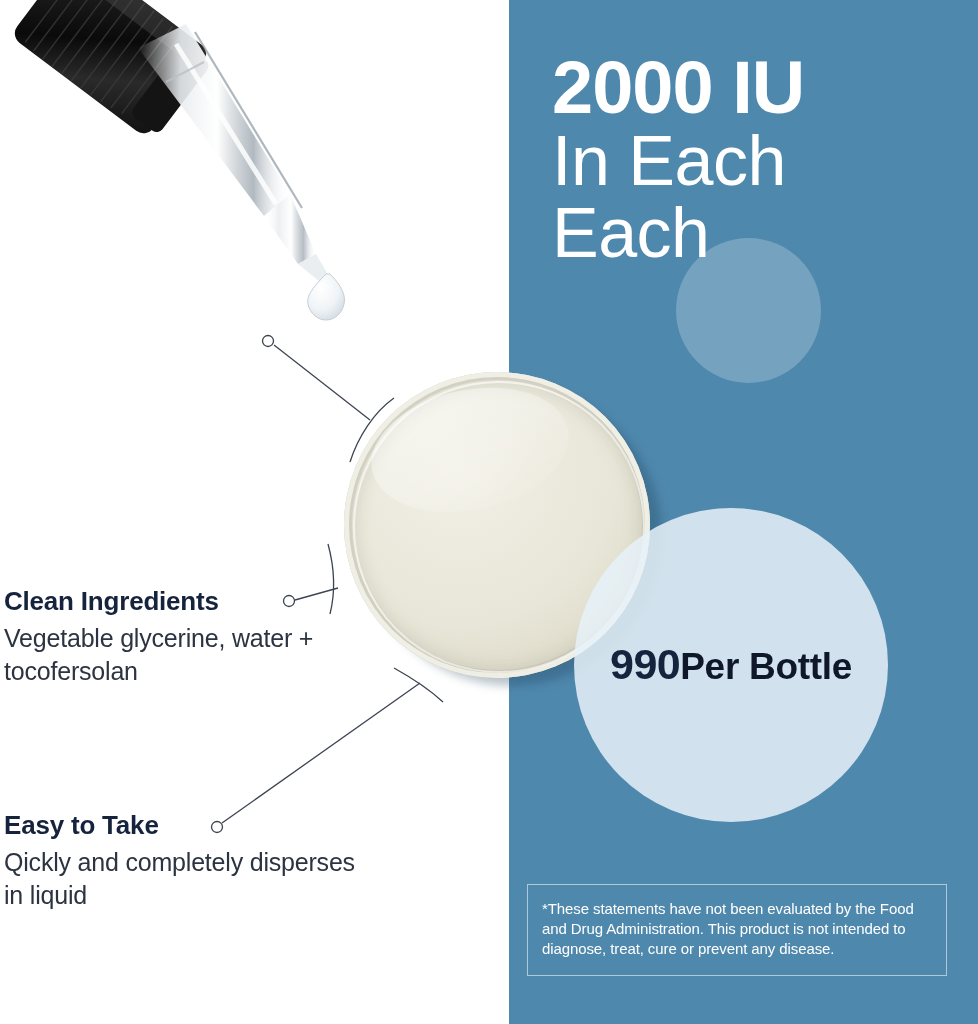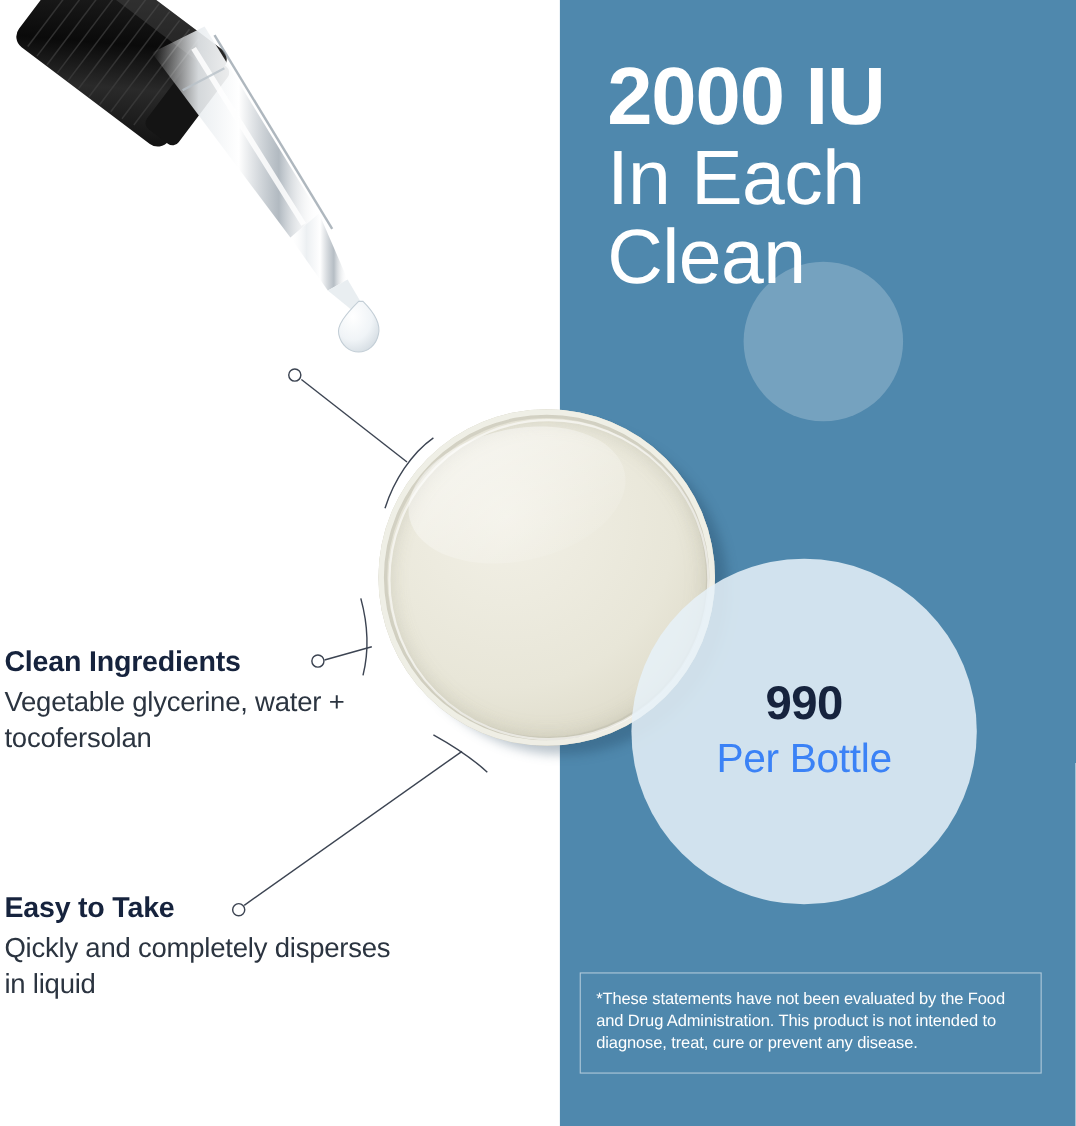--- a/index.html
+++ b/index.html
@@ -139,21 +139,21 @@
     z-index: 4;
   }
   .servings-text {
     position: absolute;
     left: 574px;
     top: 508px;
     width: 314px;
     height: 314px;
     z-index: 5;
     display: flex;
-    flex-direction: column;
+    flex-direction: row;
     align-items: center;
     justify-content: center;
     text-align: center;
   }
   .servings-count {
     font-size: 43px;
     font-weight: 700;
     color: #16233d;
     line-height: 1.06;
     margin: 0;
@@ -162,22 +162,22 @@
   .servings-word {
     font-size: 43px;
     font-weight: 700;
     color: #16233d;
     line-height: 1.06;
     margin: 0;
     letter-spacing: -0.5px;
   }
   .servings-sub {
     font-size: 37px;
-    font-weight: 400;
-    color: #3b82f6;
+    font-weight: 700;
+    color: #0f172a;
     line-height: 1.2;
     margin: 5px 0 0 0;
     letter-spacing: -0.3px;
   }
 
   
   .feature {
     position: absolute;
     left: 4px;
     width: 360px;
@@ -300,21 +300,21 @@
     <div class="dish-shadow"></div>
     <div class="dish">
       <div class="dish-rim"></div>
       <div class="dish-gloss"></div>
     </div>
   </div>
 
   <div class="headline">
     <div class="headline-strong">2000 IU</div>
     <div class="headline-light">In Each</div>
-    <div class="headline-light">Clean</div>
+    <div class="headline-light">Each</div>
   </div>
 
   <div class="servings-circle"></div>
   <div class="servings-text">
     <div class="servings-count">990</div>
     <div class="servings-sub">Per Bottle</div>
   </div>
 
   <svg class="leaders" viewBox="0 0 978 1024">
     <g fill="none" stroke="#3c4452" stroke-width="1.3">

